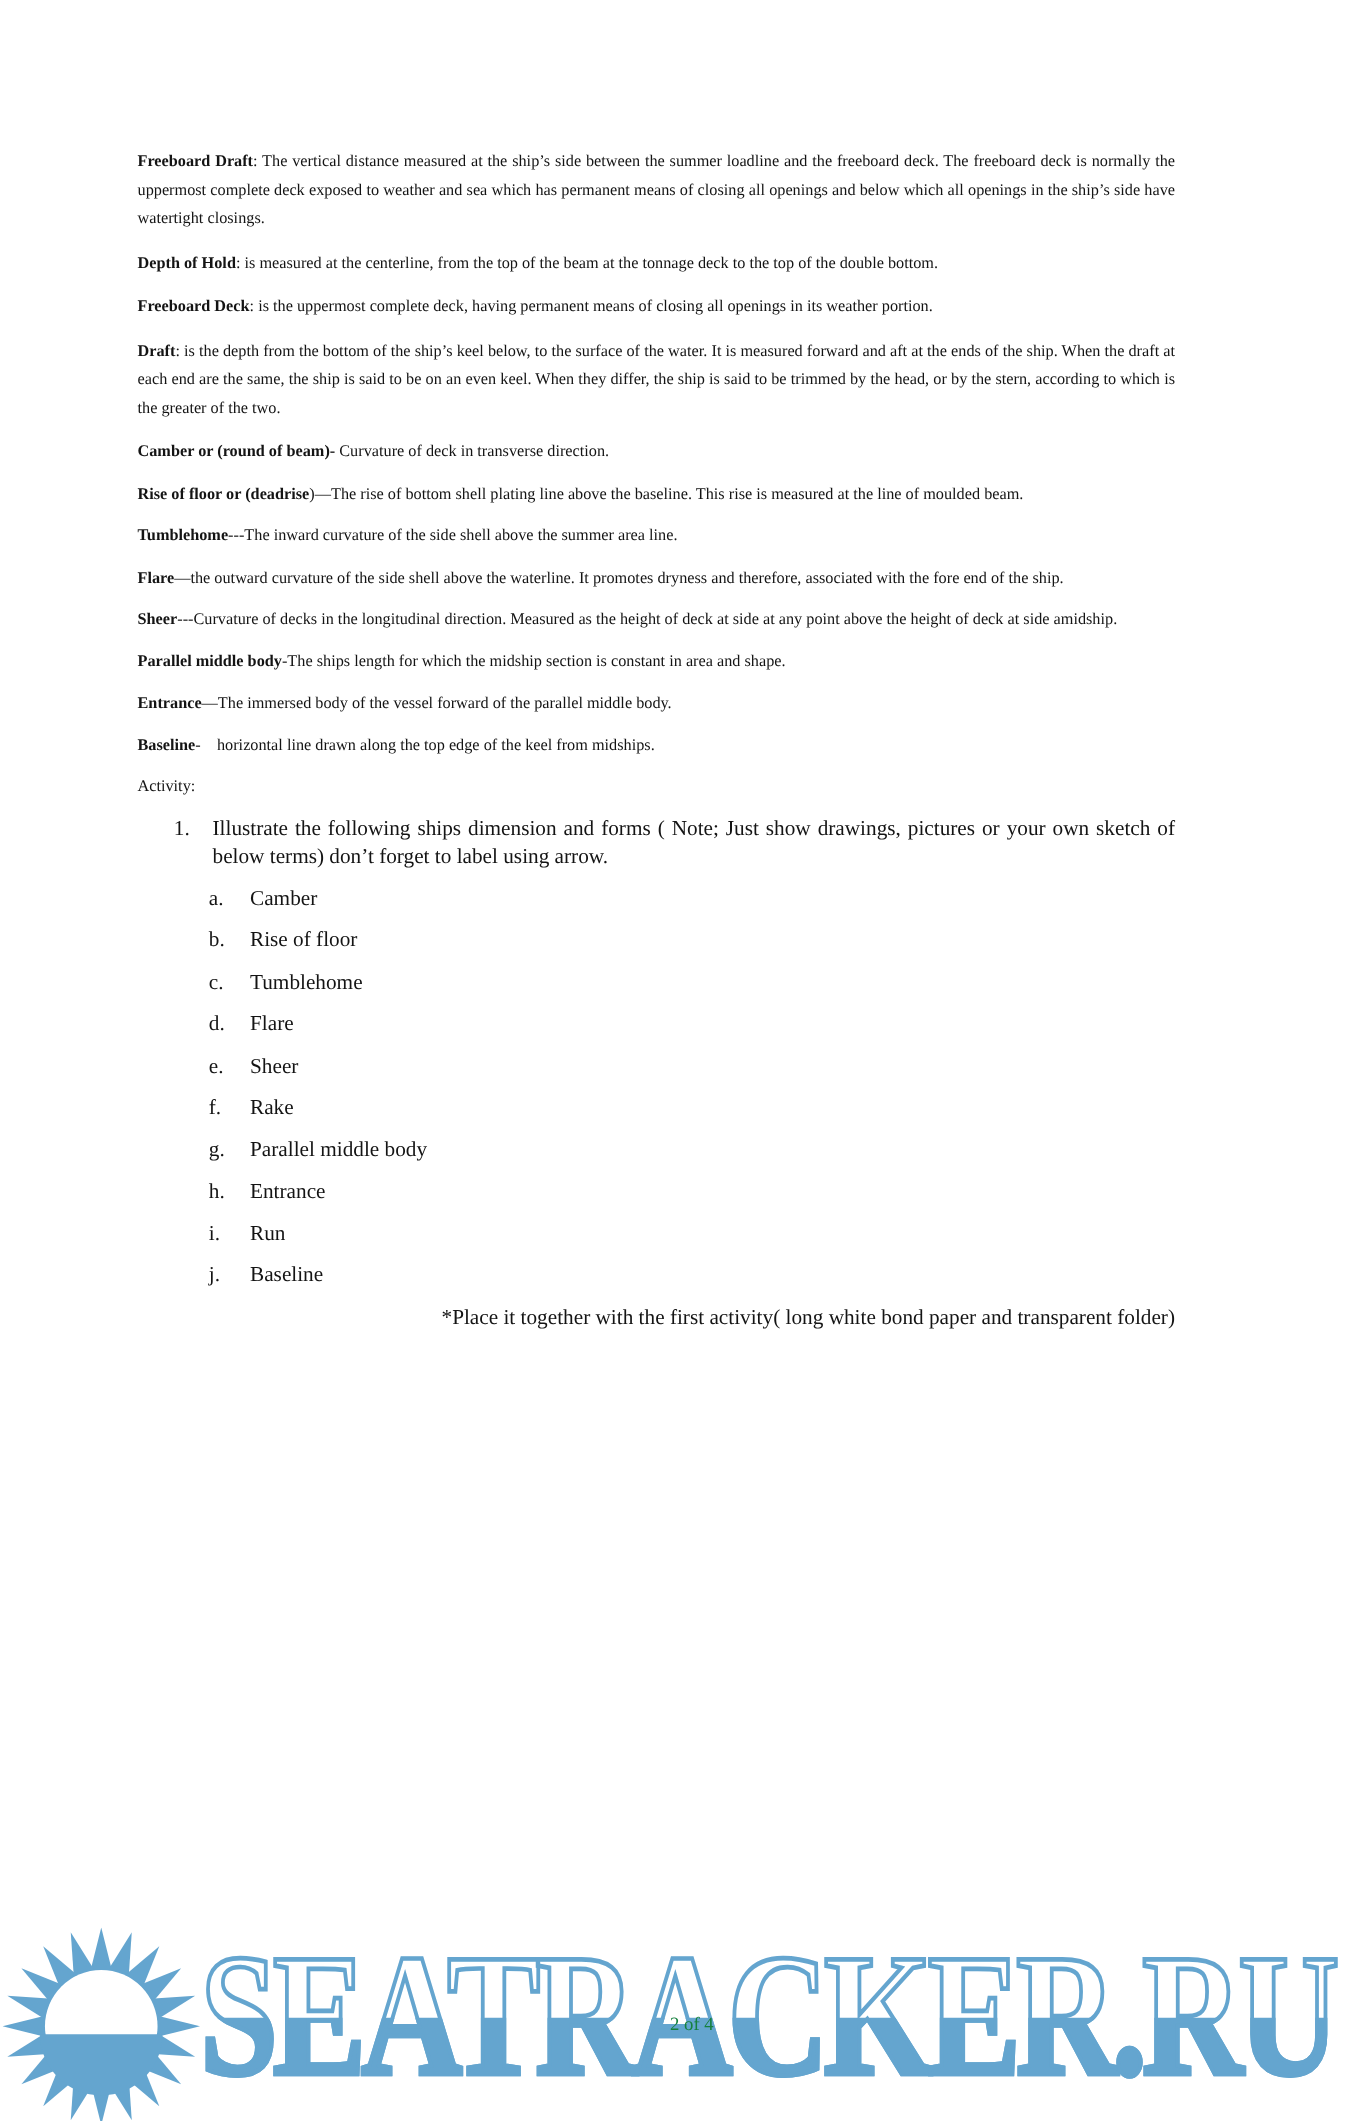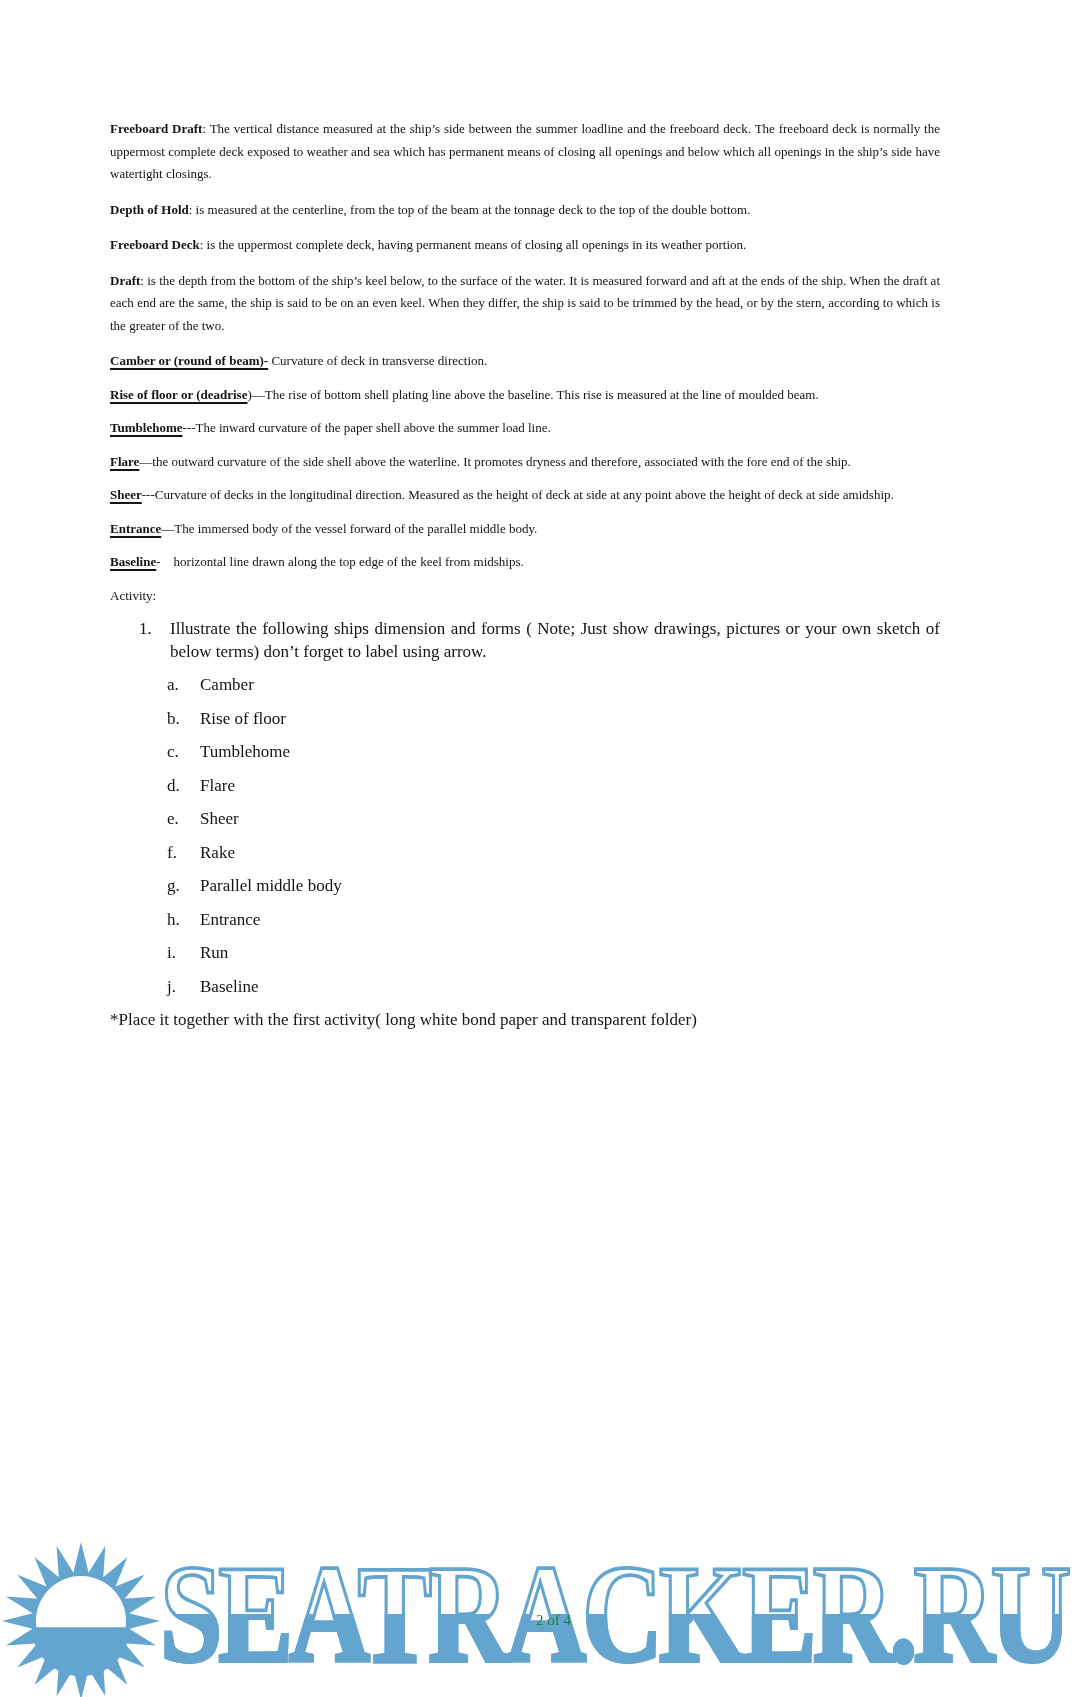--- a/index.html
+++ b/index.html
@@ -20,21 +20,20 @@
     margin:0 0 13px 0;
     font-size:13px;
     line-height:22.5px;
     text-align:justify;
   }
   p.tight{margin-bottom:11px;}
   .sep-gap{margin-top:45px;}
   .act-gap{margin-top:34px;}
   .term{font-weight:bold;}
   .u{
-    text-decoration:underline;
     text-decoration-thickness:2px;
     text-underline-offset:3px;
   }
   .body{white-space:pre-wrap;}
   .num-item{
     position:relative;
     padding-left:60px;
     margin:0 0 11px 0;
     font-size:17px;line-height:22.5px;
     text-align:justify;
@@ -44,21 +43,21 @@
   .sub{
     position:relative;
     padding-left:90px;
     margin:0 0 11px 0;
     font-size:17px;line-height:22.5px;
   }
   .marker{position:absolute;left:57px;top:0;}
   .footnote{
     margin-top:0;
     font-size:17px;line-height:22.5px;
-    text-align:left;
+    text-align:right;
   }
   
   .wm-text{
     position:absolute;
     left:160px;top:1543px;
     z-index:1;
     font-family:"Liberation Serif", serif;
     font-weight:bold;
     font-size:112px;
     line-height:1;
@@ -96,27 +95,28 @@
   <p class="para"><span class="term">Depth of Hold</span><span class="body">: is measured at the centerline, from the top of the beam at the tonnage deck to the top of the double bottom.</span></p>
 
   <p class="para"><span class="term">Freeboard Deck</span><span class="body">: is the uppermost complete deck, having permanent means of closing all openings in its weather portion.</span></p>
 
   <p class="para"><span class="term">Draft</span><span class="body">: is the depth from the bottom of the ship’s keel below, to the surface of the water. It is measured forward and aft at the ends of the ship. When the draft at each end are the same, the ship is said to be on an even keel. When they differ, the ship is said to be trimmed by the head, or by the stern, according to which is the greater of the two.</span></p>
 
   <p class="para tight sep-gap"><span class="term u">Camber or (round of beam)-</span><span class="body"> Curvature of deck in transverse direction.</span></p>
 
   <p class="para tight"><span class="term u">Rise of floor or (deadrise</span><span class="body">)—The rise of bottom shell plating line above the baseline. This rise is measured at the line of moulded beam.</span></p>
 
-  <p class="para tight"><span class="term u">Tumblehome</span><span class="body">---The inward curvature of the paper shell above the summer load line.</span></p>
+  <p class="para tight"><span class="term u">Tumblehome</span><span class="body">---The inward curvature of the side shell above the summer area line.</span></p>
 
   <p class="para tight"><span class="term u">Flare</span><span class="body">—the outward curvature of the side shell above the waterline. It promotes dryness and therefore, associated with the fore end of the ship.</span></p>
 
   <p class="para tight"><span class="term u">Sheer</span><span class="body">---Curvature of decks in the longitudinal direction. Measured as the height of deck at side at any point above the height of deck at side amidship.</span></p>
 
 
+  <p class="para tight"><span class="term u">Parallel middle body</span><span class="body">-The ships length for which the midship section is constant in area and shape.</span></p>
 
   <p class="para tight"><span class="term u">Entrance</span><span class="body">—The immersed body of the vessel forward of the parallel middle body.</span></p>
 
 
   <p class="para tight"><span class="term u">Baseline</span><span class="body">-    horizontal line drawn along the top edge of the keel from midships.</span></p>
 
   <p class="para tight act-gap">Activity:</p>
 
   <div class="num-item">
     <span class="num">1.</span><span class="body">Illustrate the following ships dimension and forms ( Note; Just show drawings, pictures or your own sketch of below terms) don’t forget to label using arrow.</span>

